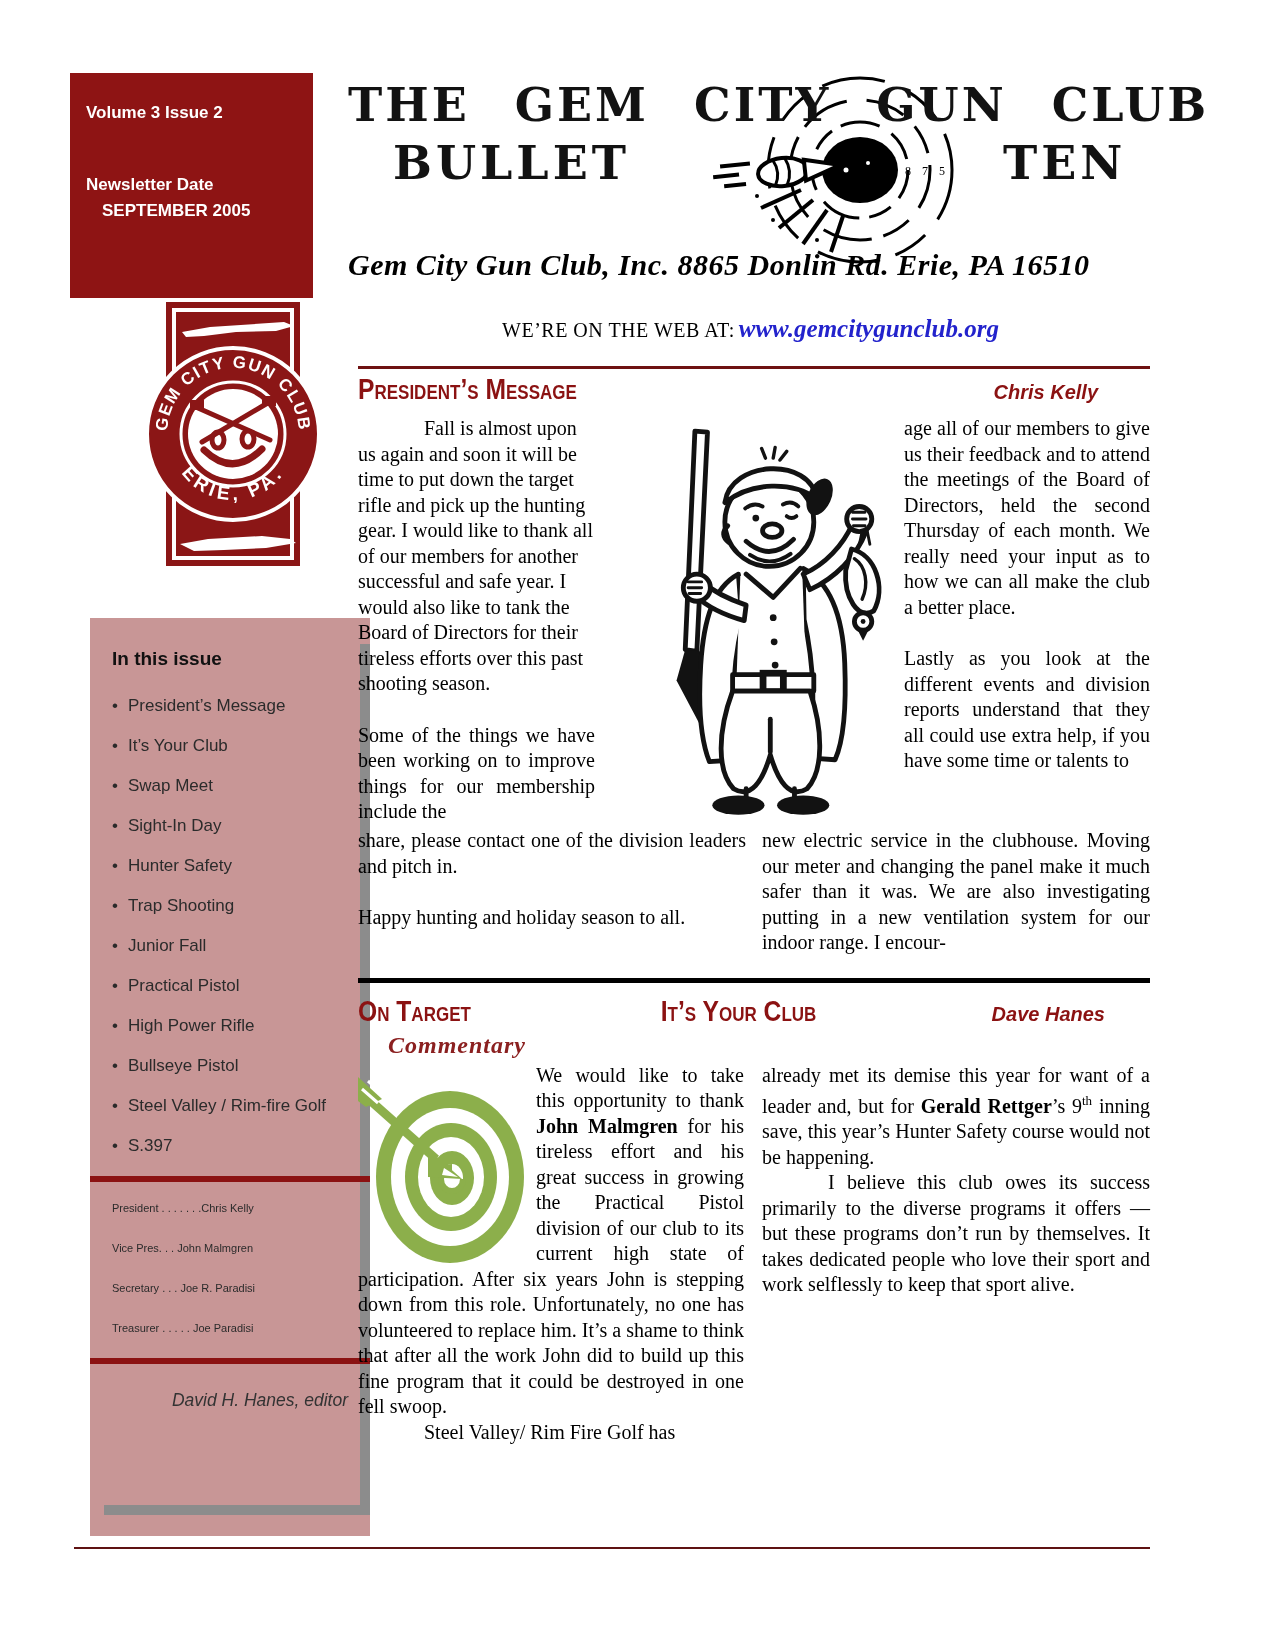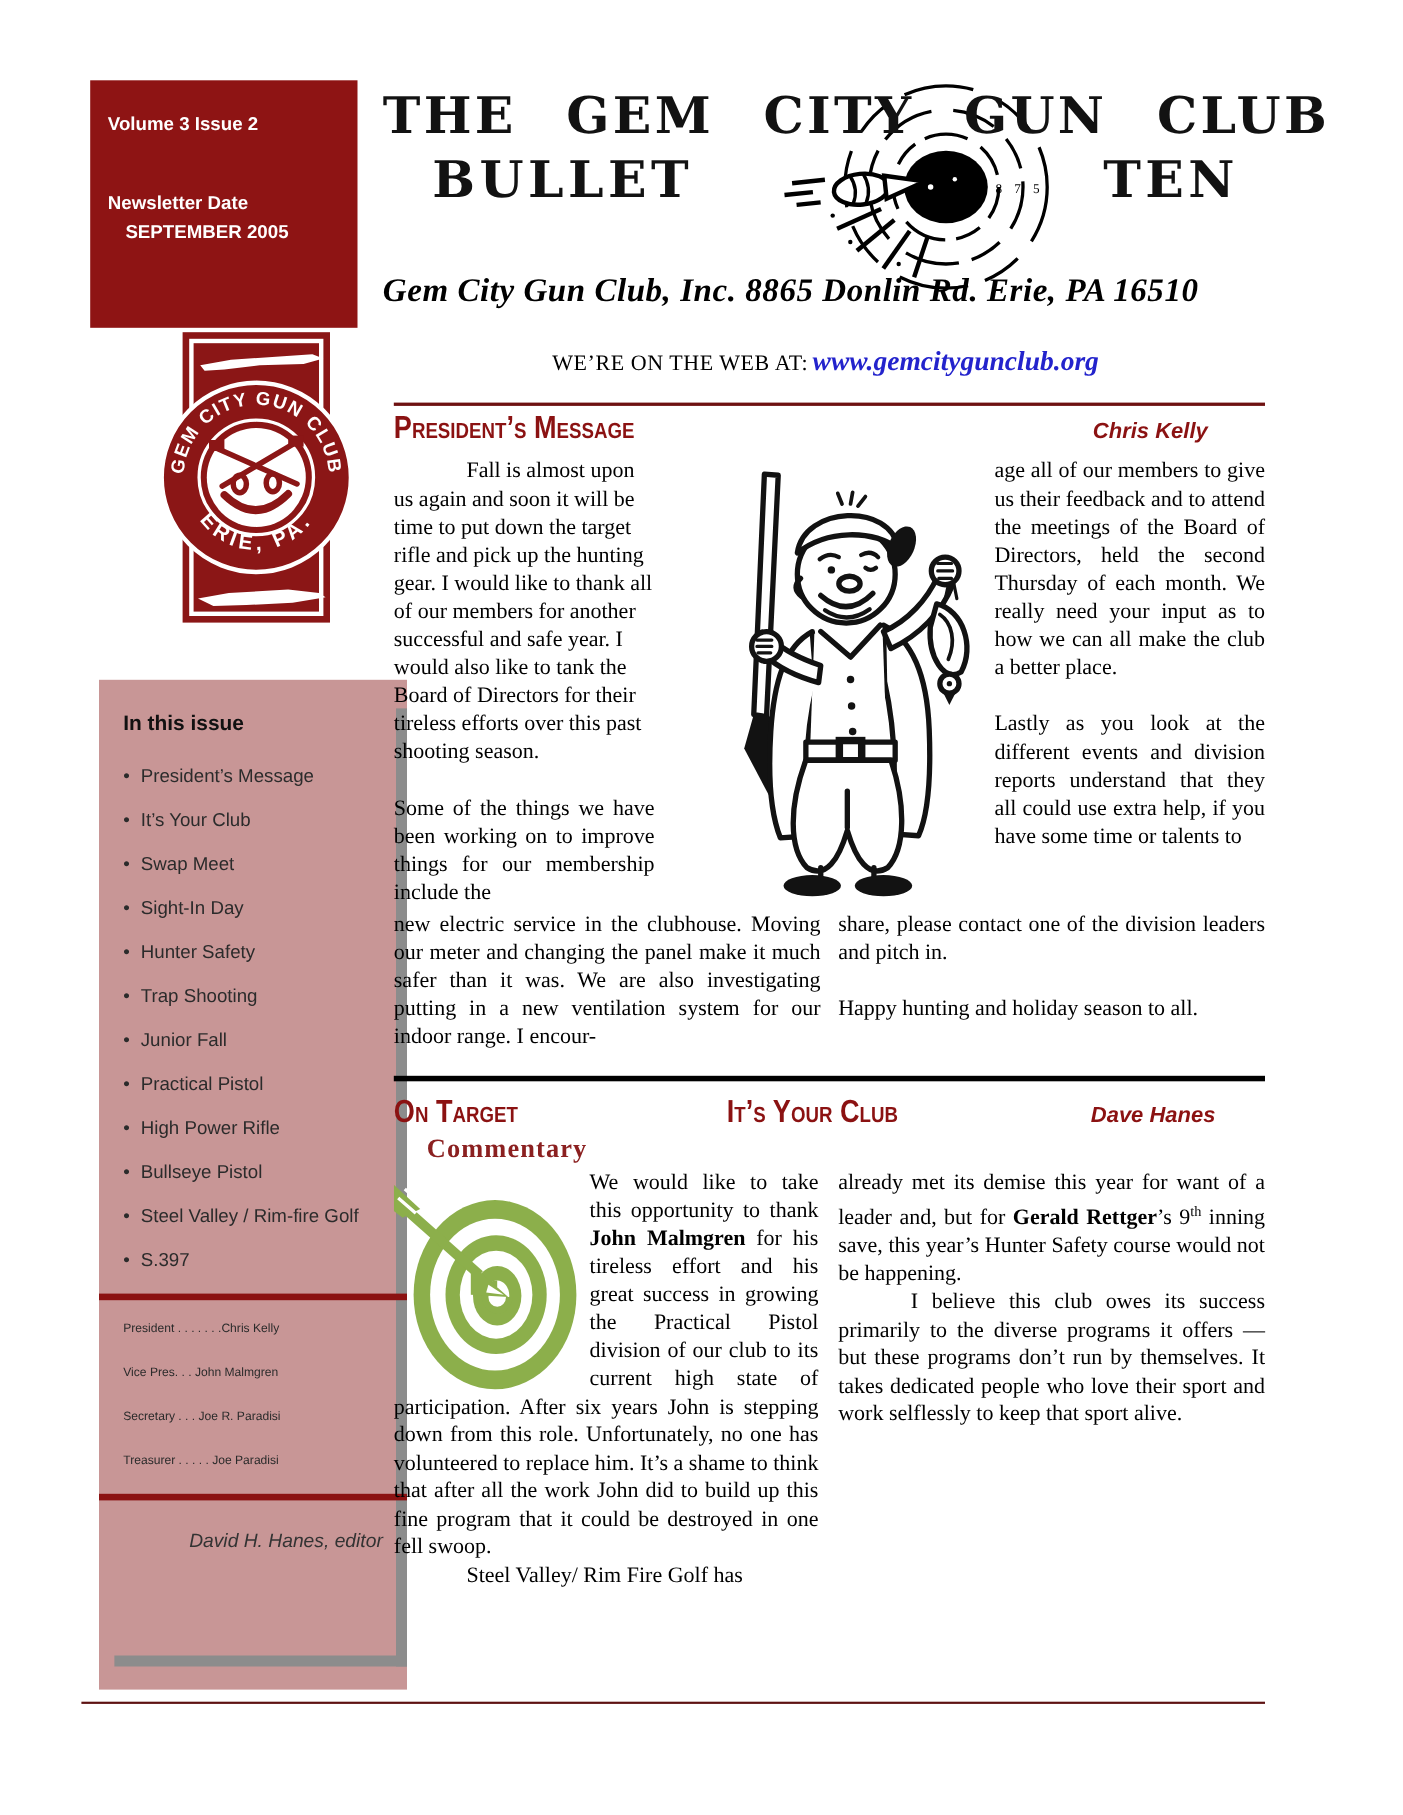--- a/index.html
+++ b/index.html
@@ -1,21 +1,21 @@
 <!DOCTYPE html>
 <html><head>
 <meta charset="utf-8">
 <title>Newsletter</title>
 <style>
   html,body{margin:0;padding:0;background:#fff;}
   body{width:1275px;height:1650px;position:relative;font-family:"Liberation Serif",serif;color:#000;overflow:hidden;}
   .abs{position:absolute;}
 
   
-  #issue-box{left:82px;top:73px;width:243px;height:225px;background:#8e1414;color:#fff;
+  #issue-box{left:70px;top:73px;width:243px;height:225px;background:#8e1414;color:#fff;
     font-family:"Liberation Sans",sans-serif;font-weight:bold;}
   #issue-volume{margin:30px 0 0 16px;font-size:17px;}
   #issue-datelabel{margin:52px 0 0 16px;font-size:17px;}
   #issue-datevalue{margin:6px 0 0 32px;font-size:17px;}
 
   
   .mastfont{font-family:"DejaVu Serif",serif;font-weight:bold;color:#121212;}
   #mast-line1{left:348px;top:78px;width:750px;font-size:46px;letter-spacing:3px;word-spacing:26px;white-space:nowrap;}
   #mast-bullet{left:393px;top:136px;font-size:46px;letter-spacing:4px;}
   #mast-ten{left:1003px;top:136px;font-size:46px;letter-spacing:4px;}
@@ -61,21 +61,21 @@
   .mt{margin-top:26px;}
   .pres-flex{display:flex;justify-content:space-between;margin-top:12px;}
   .pcol-l{width:237px;}
   .pcol-r{width:246px;}
   #hunter-illustration{width:290px;height:412px;flex:none;}
   .pres-wide{display:flex;justify-content:space-between;}
   .wcol{width:388px;}
   .sec2-head{display:grid;grid-template-columns:230px 1fr 260px;align-items:baseline;margin-top:14px;}
   .sec2-head .mid{justify-self:center;transform:scaleX(.85);transform-origin:center bottom;}
   .sec2-head .byline{text-align:right;padding-right:45px;}
-  .commentary{font-family:"Liberation Serif",serif;font-weight:bold;font-size:24px;
+  .commentary{font-family:"Liberation Serif",serif;font-weight:bold;font-style:italic;font-size:24px;
     color:#8b2020;margin:6px 0 0 30px;letter-spacing:1px;}
   .sec2-body{display:flex;justify-content:space-between;margin-top:4px;}
   .s2l{width:386px;}
   .s2r{width:388px;}
   #green-target{float:left;width:168px;height:198px;margin:4px 10px 2px 0;}
   sup{font-size:13px;}
   #bottom-rule{left:74px;top:1547px;width:1076px;height:2px;background:#5e1212;}
 </style>
 </head>
 <body>
@@ -251,25 +251,25 @@
     </svg>
 
     <div class="pcol-r">
       <p class="jst">age all of our members to give us their feedback and to attend the meetings of the Board of Directors, held the second Thursday of each month. We really need your input as to how we can all make the club a better place.</p>
       <p class="mt jst">Lastly as you look at the different events and division reports understand that they all could use extra help, if you have some time or talents to</p>
     </div>
   </div>
 
   <div class="pres-wide bodytext">
     <div class="wcol">
-      <p class="jst">new electric service in the clubhouse. Moving our meter and changing the panel make it much safer than it was. We are also investigating putting in a new ventilation system for our indoor range. I encour-</p>
-    </div>
-    <div class="wcol">
       <p class="jst">share, please contact one of the division leaders and pitch in.</p>
       <p class="mt">Happy hunting and holiday season to all.</p>
+    </div>
+    <div class="wcol">
+      <p class="jst">new electric service in the clubhouse. Moving our meter and changing the panel make it much safer than it was. We are also investigating putting in a new ventilation system for our indoor range. I encour-</p>
     </div>
   </div>
 
   <div class="rule-black"></div>
 
   <div class="sec2-head">
     <div class="redhead">On Target</div>
     <div class="redhead mid">It’s Your Club</div>
     <div class="byline">Dave Hanes</div>
   </div>

